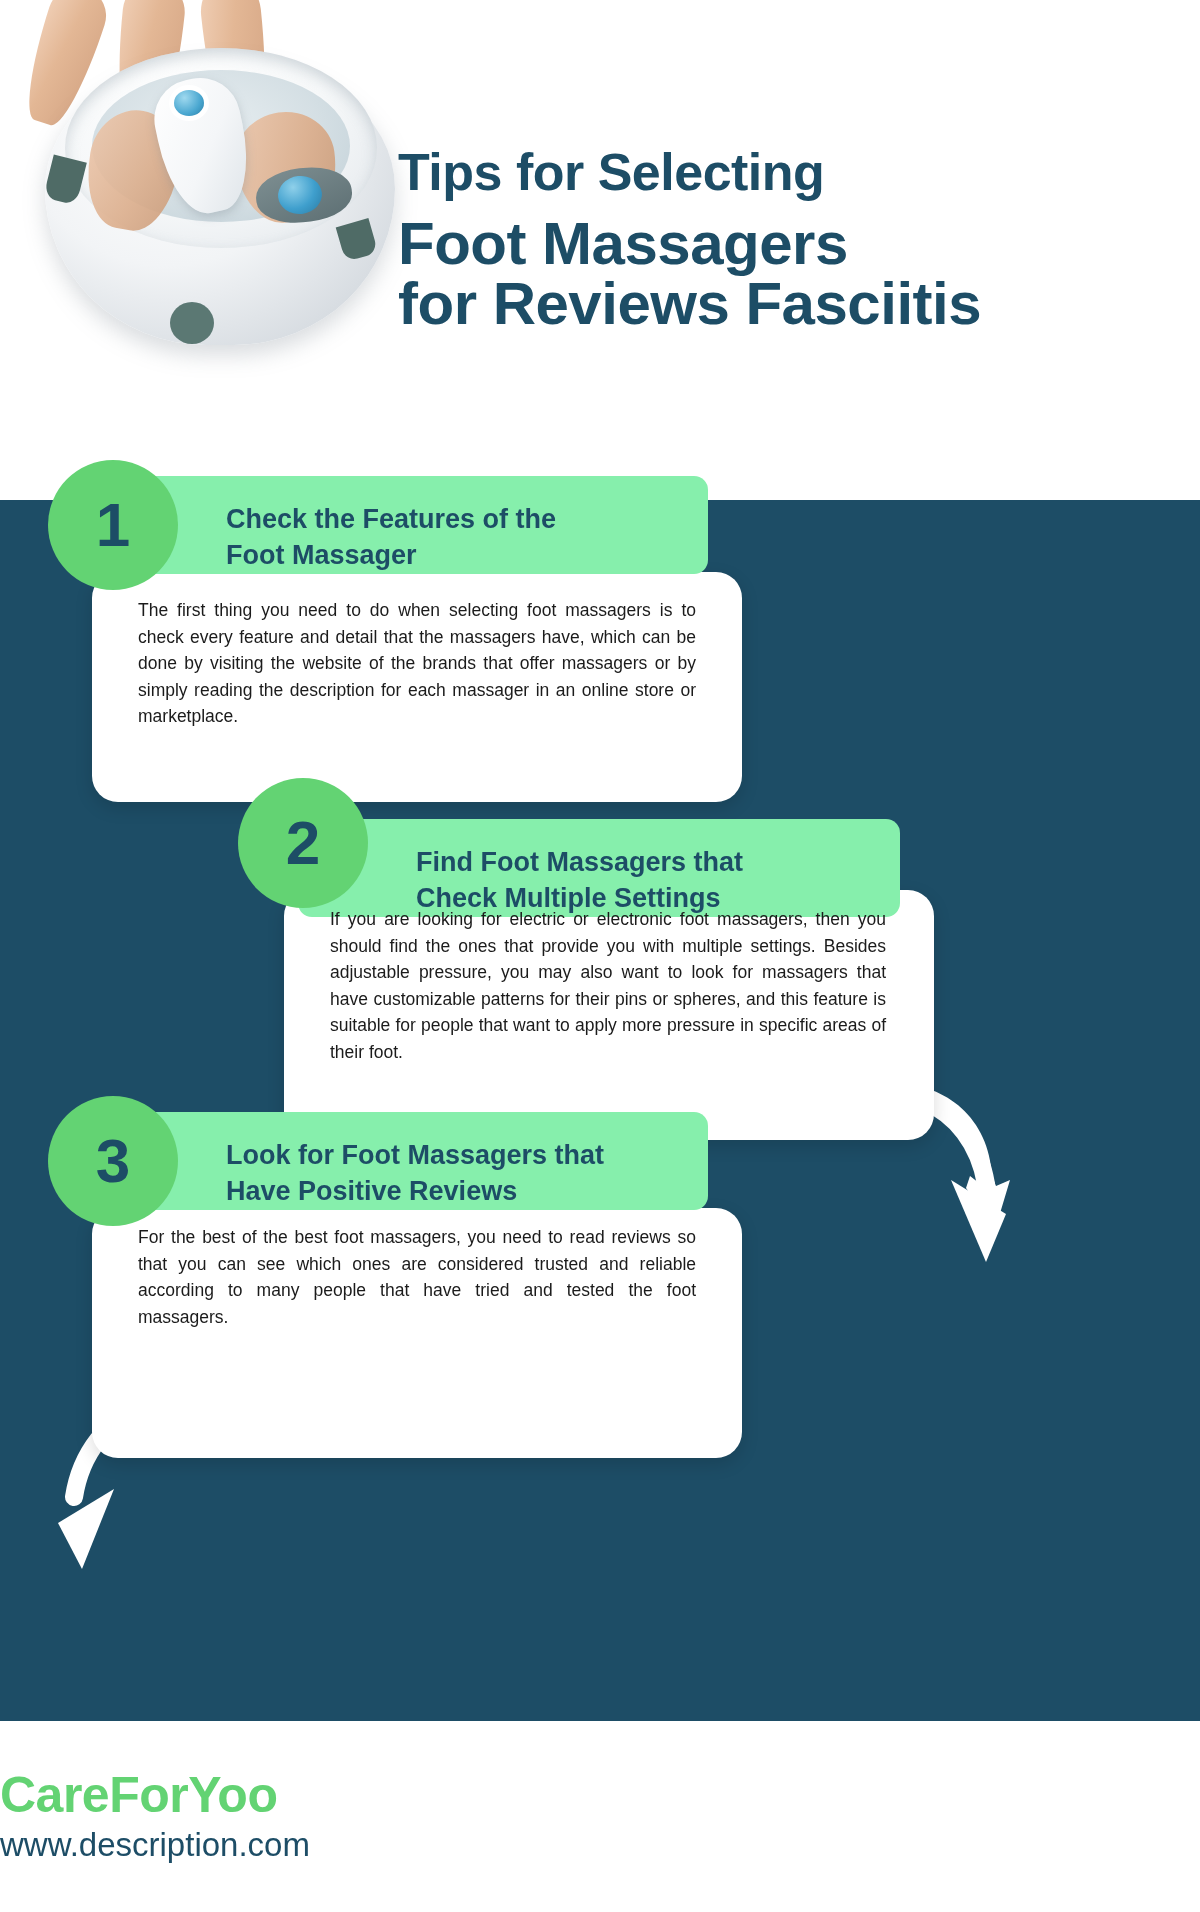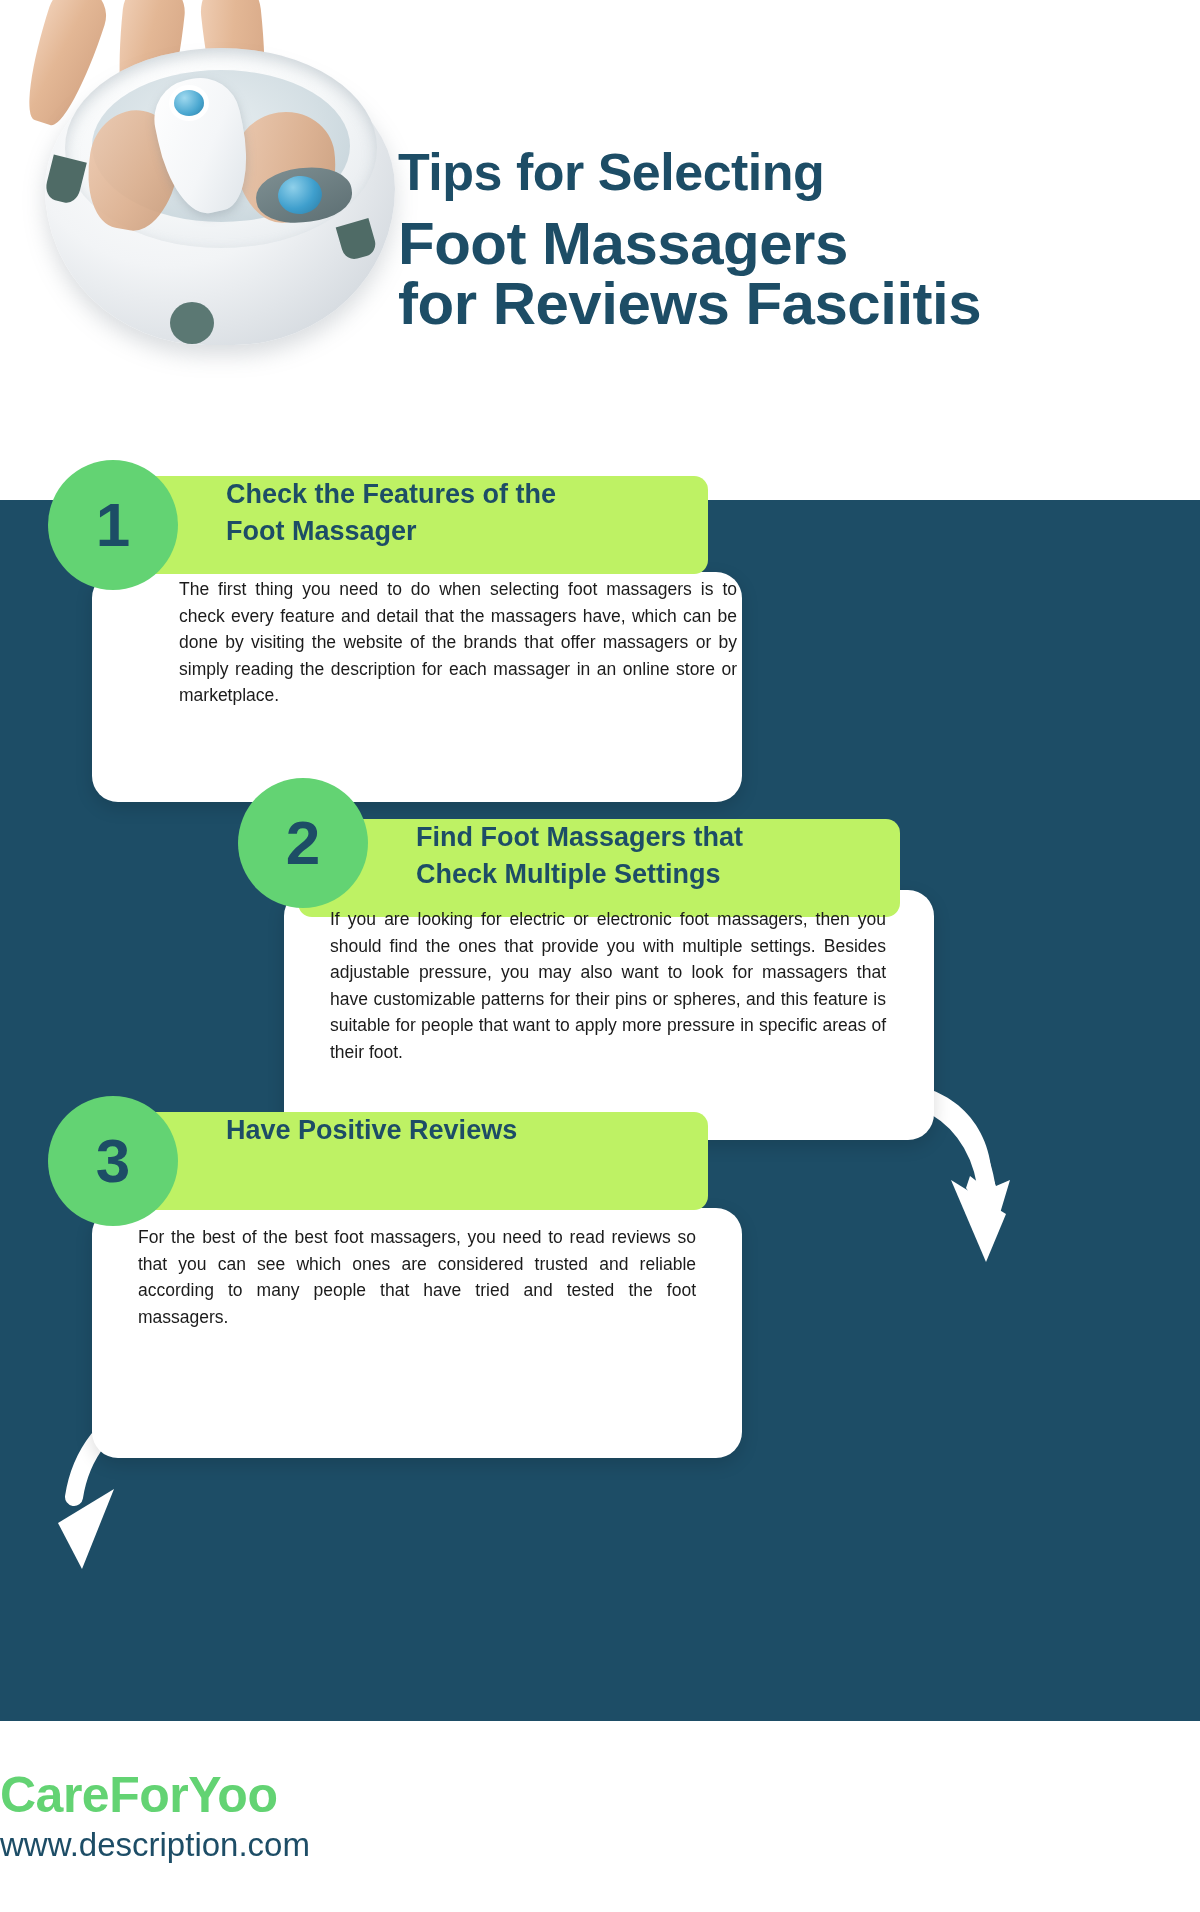--- a/index.html
+++ b/index.html
@@ -140,24 +140,24 @@
     position:absolute;
   }
   .card {
     position:absolute;
     background:#ffffff;
     border-radius:26px;
     box-shadow:0 6px 18px rgba(0,0,0,0.14);
   }
   .header-bar {
     position:absolute;
-    background:#bef264;
+    background:#86efac;
     border-radius:14px;
     display:flex;
-    align-items:flex-start;
+    align-items:flex-end;
   }
   .num-circle {
     position:absolute;
     width:130px; height:130px;
     border-radius:50%;
     background:#63d373;
     display:flex;
     align-items:center;
     justify-content:center;
   }
@@ -179,21 +179,21 @@
     font-size:17.5px;
     line-height:1.52;
     text-align:justify;
   }
 
   
   #step-1 { left:0; top:0; width:1200px; height:300px; }
   #step-1 .card      { left:92px; top:72px; width:650px; height:230px; }
   #step-1 .header-bar{ left:108px; top:-24px; width:600px; height:98px; padding-left:118px; }
   #step-1 .num-circle{ left:48px; top:-40px; }
-  #step-1 .body-text { left:138px; top:76px; width:558px;margin-left:41px; }
+  #step-1 .body-text { left:138px; top:97px; width:558px; }
 
   
   #step-2 { left:0; top:318px; width:1200px; height:300px; }
   #step-2 .card      { left:284px; top:72px; width:650px; height:250px; }
   #step-2 .header-bar{ left:298px; top:-24px; width:602px; height:98px; padding-left:118px;margin-top:25px; }
   #step-2 .num-circle{ left:238px; top:-40px; }
   #step-2 .body-text { left:330px; top:88px; width:556px; }
 
   
   #step-3 { left:0; top:636px; width:1200px; height:300px; }
@@ -307,20 +307,21 @@
       <div class="num-circle">
         <span class="num-text">2</span>
       </div>
       <div class="body-text">If you are looking for electric or electronic foot massagers, then you should find the ones that provide you with multiple settings. Besides adjustable pressure, you may also want to look for massagers that have customizable patterns for their pins or spheres, and this feature is suitable for people that want to apply more pressure in specific areas of their foot.</div>
     </div>
 
     <div class="step" id="step-3">
       <div class="card"></div>
       <div class="header-bar">
         <div>
+          <div class="head-text">Look for Foot Massagers that</div>
           <div class="head-text">Have Positive Reviews</div>
         </div>
       </div>
       <div class="num-circle">
         <span class="num-text">3</span>
       </div>
       <div class="body-text">For the best of the best foot massagers, you need to read reviews so that you can see which ones are considered trusted and reliable according to many people that have tried and tested the foot massagers.</div>
     </div>
 
   </div>

